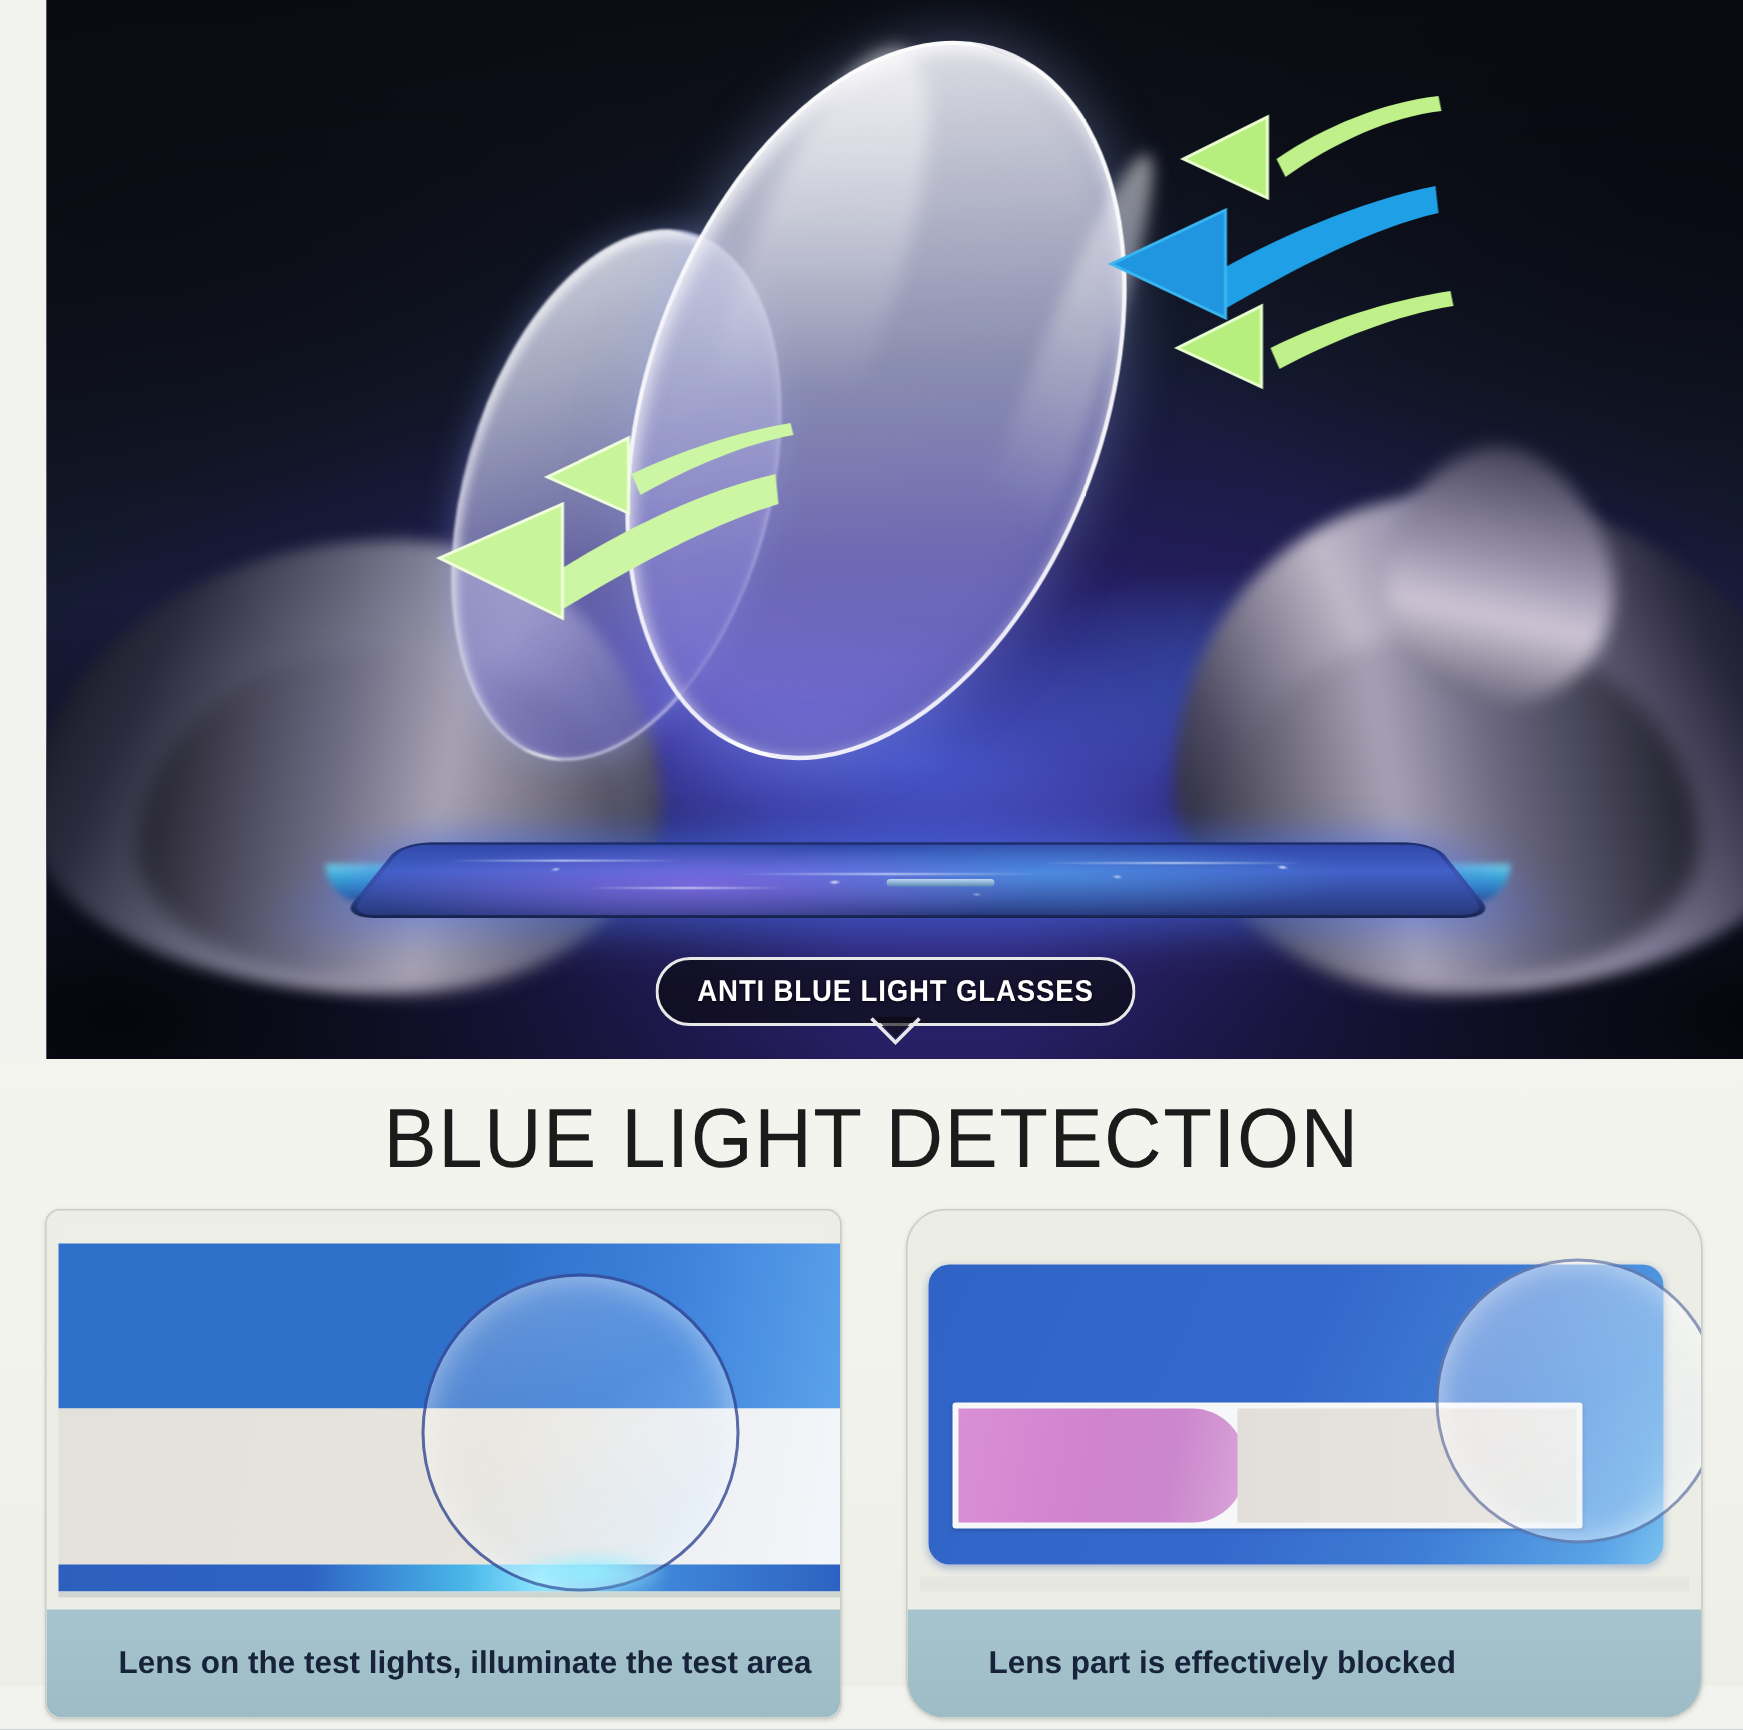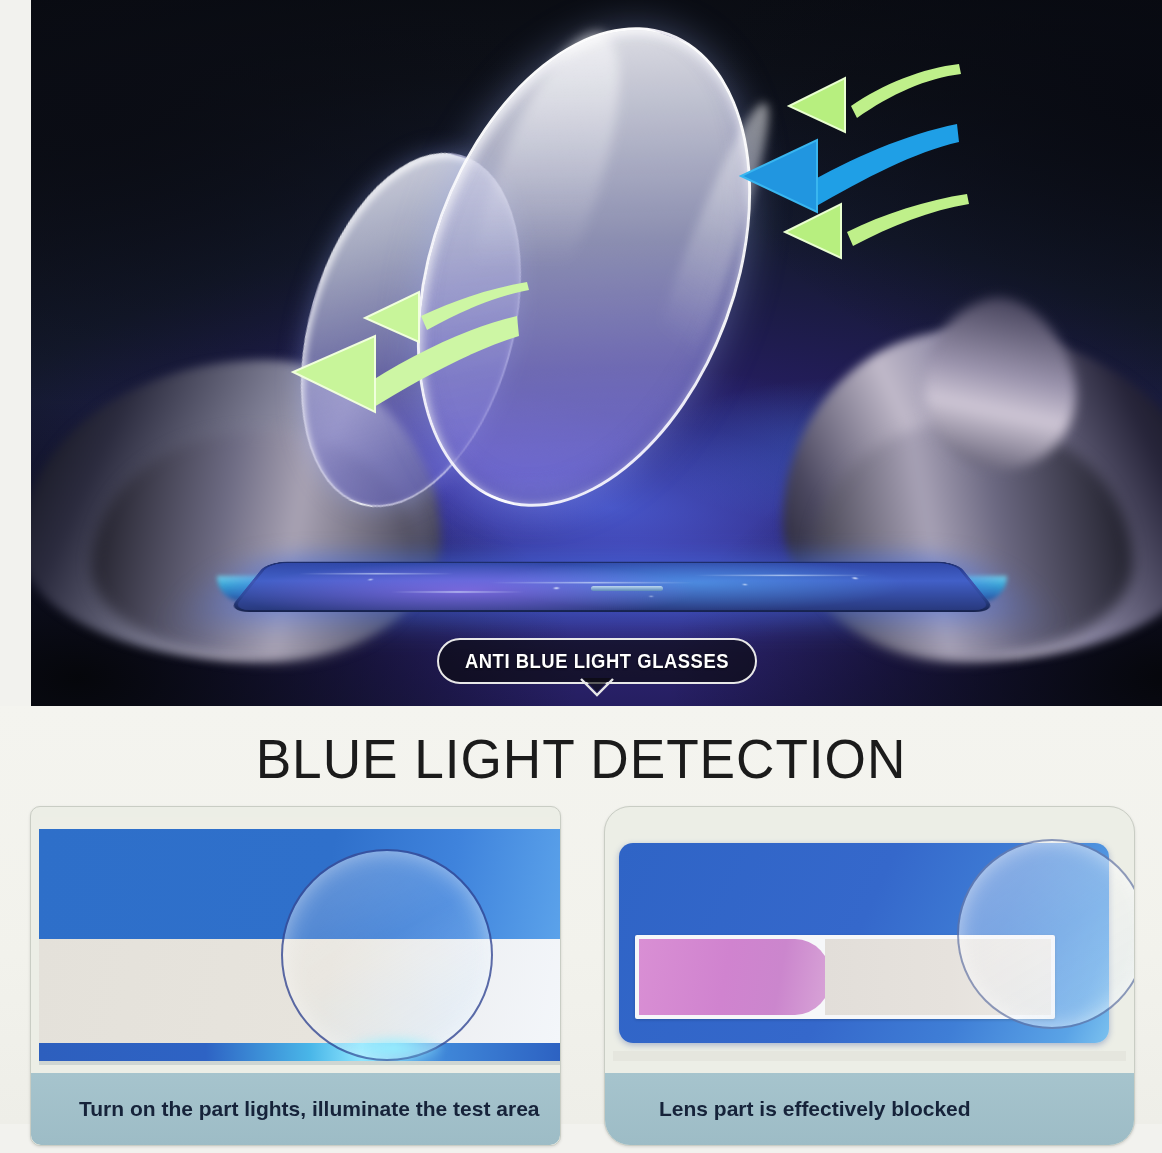--- a/index.html
+++ b/index.html
@@ -236,21 +236,21 @@
       <div class="scene">
         <div class="lf-top"></div>
         <div class="lf-blue1"></div>
         <div class="lf-cream"></div>
         <div class="lf-blue2"></div>
         <div class="lf-line"></div>
         <div class="lf-lens"></div>
         <div class="lf-glow"></div>
       </div>
       <div class="caption">
-        <span>Turn on the part lights, illuminate the test area</span>
+        <span>Lens on the test lights, illuminate the test area</span>
       </div>
     </div>
 
     <div class="panel" id="panel-right">
       <div class="scene">
         <div class="rt-card"></div>
         <div class="rt-strip">
           <div class="rt-pink"></div>
           <div class="rt-gray"></div>
         </div>

